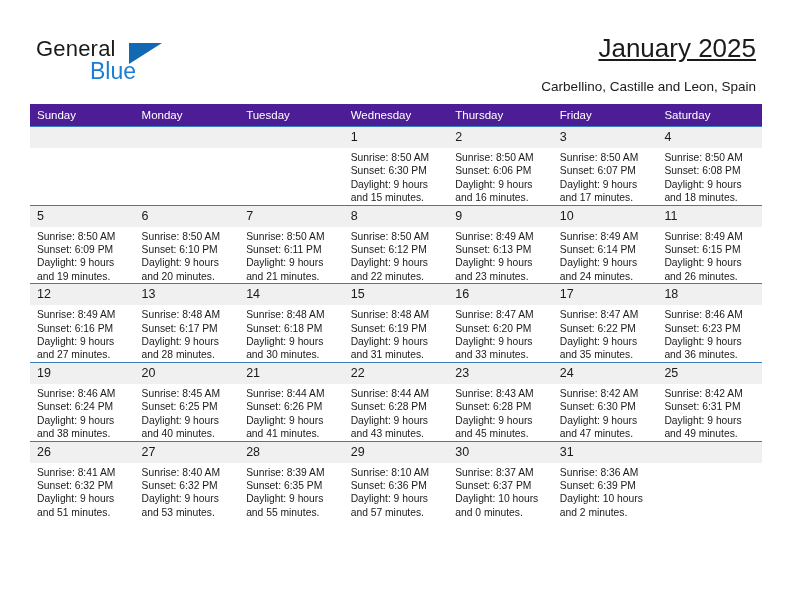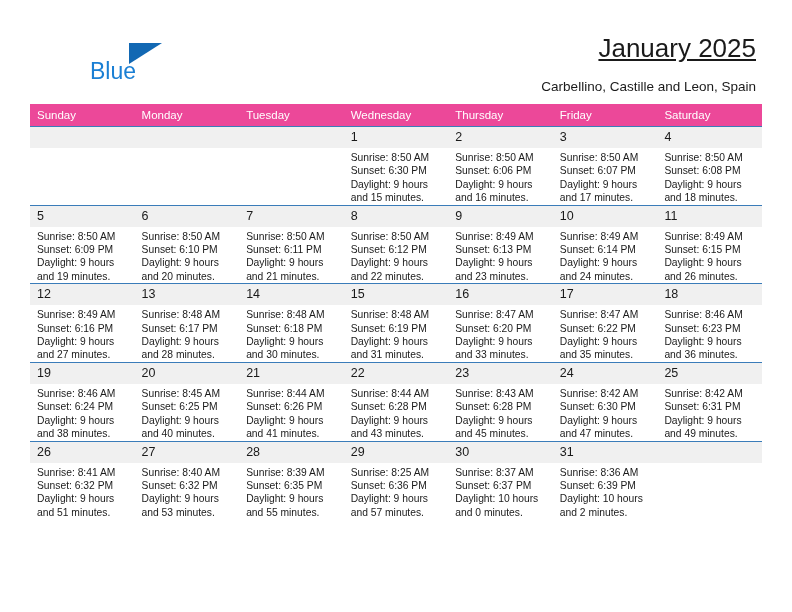--- a/index.html
+++ b/index.html
@@ -85,21 +85,21 @@
   
   .calendar {
     position: absolute;
     left: 30px;
     top: 104px;
     width: 732px;
     border-collapse: collapse;
     table-layout: fixed;
   }
   .calendar th {
-    background: #ec4899;
+    background: #4c1d95;
     color: #ffffff;
     font-size: 11.5px;
     font-weight: normal;
     text-align: left;
     padding: 5px 0 5px 7px;
     height: 12px;
     box-sizing: content-box;
   }
   .calendar td {
     vertical-align: top;
@@ -131,20 +131,21 @@
   .cell-empty .info { visibility: hidden; }
 </style>
 </head>
 <body>
 
 <div class="page">
 
   <div class="topbar">
 
     <div class="logo">
+      <span class="logo-general">General</span>
       <span class="logo-tri"></span>
       <span class="logo-blue">Blue</span>
     </div>
 
     <div class="title">January 2025</div>
     <div class="subtitle">Carbellino, Castille and Leon, Spain</div>
   </div>
 
   <table class="calendar">
     <thead>
@@ -443,21 +444,21 @@
             <div class="info">
               <div>Sunrise: 8:39 AM</div>
               <div>Sunset: 6:35 PM</div>
               <div>Daylight: 9 hours</div>
               <div>and 55 minutes.</div>
             </div>
           </td>
           <td>
             <div class="daynum">29</div>
             <div class="info">
-              <div>Sunrise: 8:25 AM</div>
+              <div>Sunrise: 8:10 AM</div>
               <div>Sunset: 6:36 PM</div>
               <div>Daylight: 9 hours</div>
               <div>and 57 minutes.</div>
             </div>
           </td>
           <td>
             <div class="daynum">30</div>
             <div class="info">
               <div>Sunrise: 8:37 AM</div>
               <div>Sunset: 6:37 PM</div>

